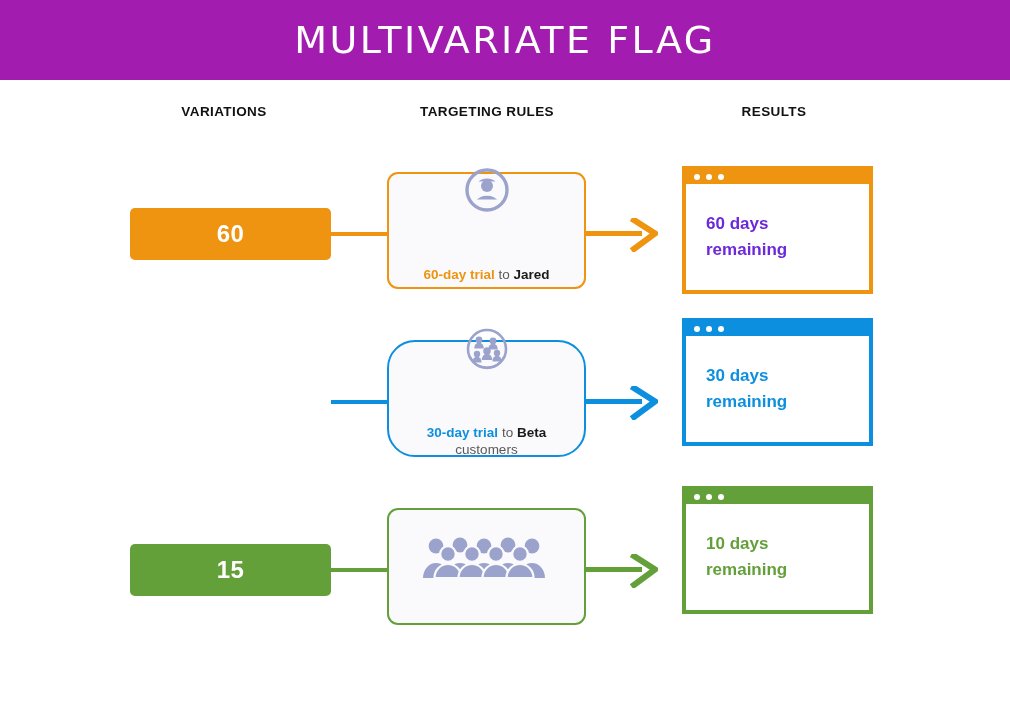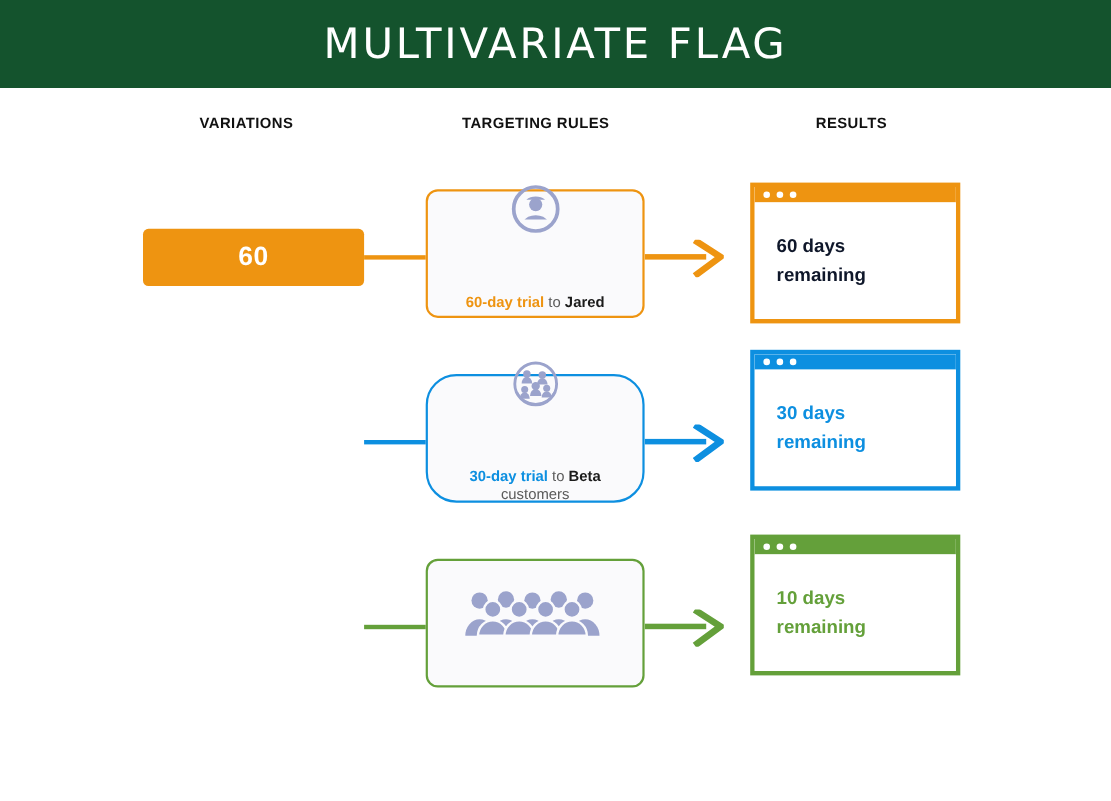--- a/index.html
+++ b/index.html
@@ -9,21 +9,21 @@
     height: 728px;
     background: #ffffff;
     font-family: "Liberation Sans", sans-serif;
     overflow: hidden;
   }
 
   
   .header {
     width: 1010px;
     height: 80px;
-    background: #14532d;
+    background: #a21caf;
     display: flex;
     align-items: center;
     justify-content: center;
   }
   .header-title {
     color: #ffffff;
     font-size: 38px;
     font-weight: 400;
     letter-spacing: 2.5px;
     font-family: "DejaVu Sans", sans-serif;
@@ -207,21 +207,21 @@
           <rect x="0" y="13" width="56" height="5" fill="#ee9411"></rect>
           <polyline points="48,2 69,15.5 48,31" fill="none" stroke="#ee9411" stroke-width="6" stroke-linecap="square" stroke-linejoin="miter"></polyline>
         </svg></div>
       <div class="result-win w1" style="border-color:#ee9411">
         <div class="win-bar" style="background:#ee9411">
           <span class="win-dot"></span>
           <span class="win-dot"></span>
           <span class="win-dot"></span>
         </div>
         <div class="win-body">
-          <div class="win-text" style="color:#0f172a">
+          <div class="win-text" style="color:#6d28d9">
             <div>60 days</div>
             <div>remaining</div>
           </div>
         </div>
       </div>
     </div>
     <div class="row r2">
       <div class="connector" style="background:#0d8fe0"></div>
       <div class="rule-card h2" style="border-color:#0d8fe0">
         <div class="rule-icon">
@@ -255,20 +255,23 @@
         <div class="win-body">
           <div class="win-text" style="color:#0d8fe0">
             <div>30 days</div>
             <div>remaining</div>
           </div>
         </div>
       </div>
     </div>
     <div class="row r3">
       <div class="connector" style="background:#64a03a"></div>
+      <div class="pill" style="background:#64a03a">
+        <span class="pill-label">15</span>
+      </div>
       <div class="rule-card h3" style="border-color:#64a03a">
         <div class="rule-icon">
           <svg width="130" height="42" viewBox="0 0 130 42">
             <circle cx="14" cy="9" r="7.4" fill="#9ba3cc"></circle>
             <path d="M1 41 a13 15 0 0 1 26 0 Z" fill="#9ba3cc"></path>
             <circle cx="38" cy="8" r="7.4" fill="#9ba3cc"></circle>
             <path d="M25 41 a13 15 0 0 1 26 0 Z" fill="#9ba3cc"></path>
             <circle cx="62" cy="9" r="7.4" fill="#9ba3cc"></circle>
             <path d="M49 41 a13 15 0 0 1 26 0 Z" fill="#9ba3cc"></path>
             <circle cx="86" cy="8" r="7.4" fill="#9ba3cc"></circle>

